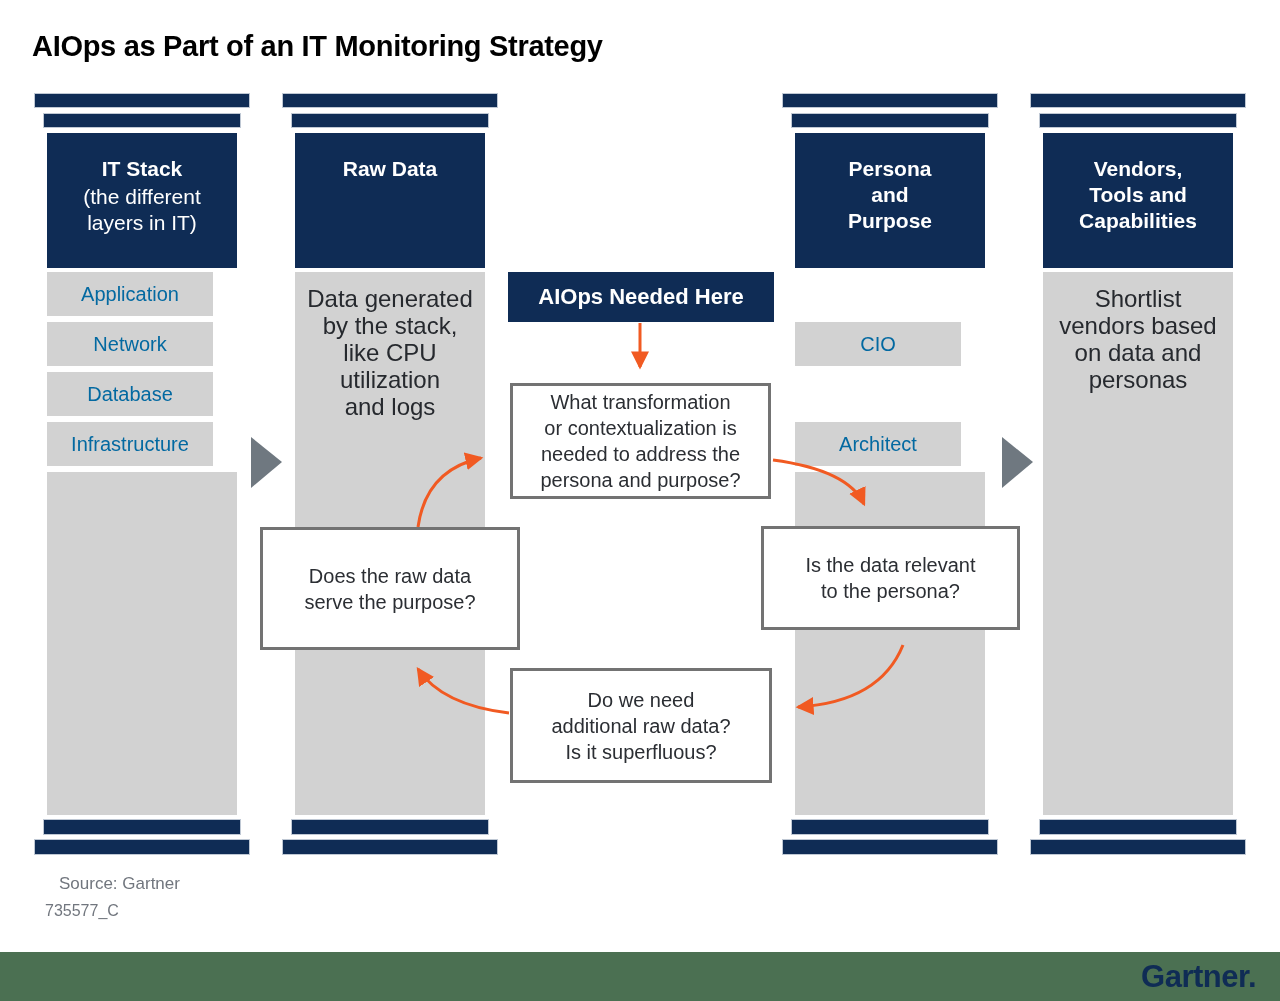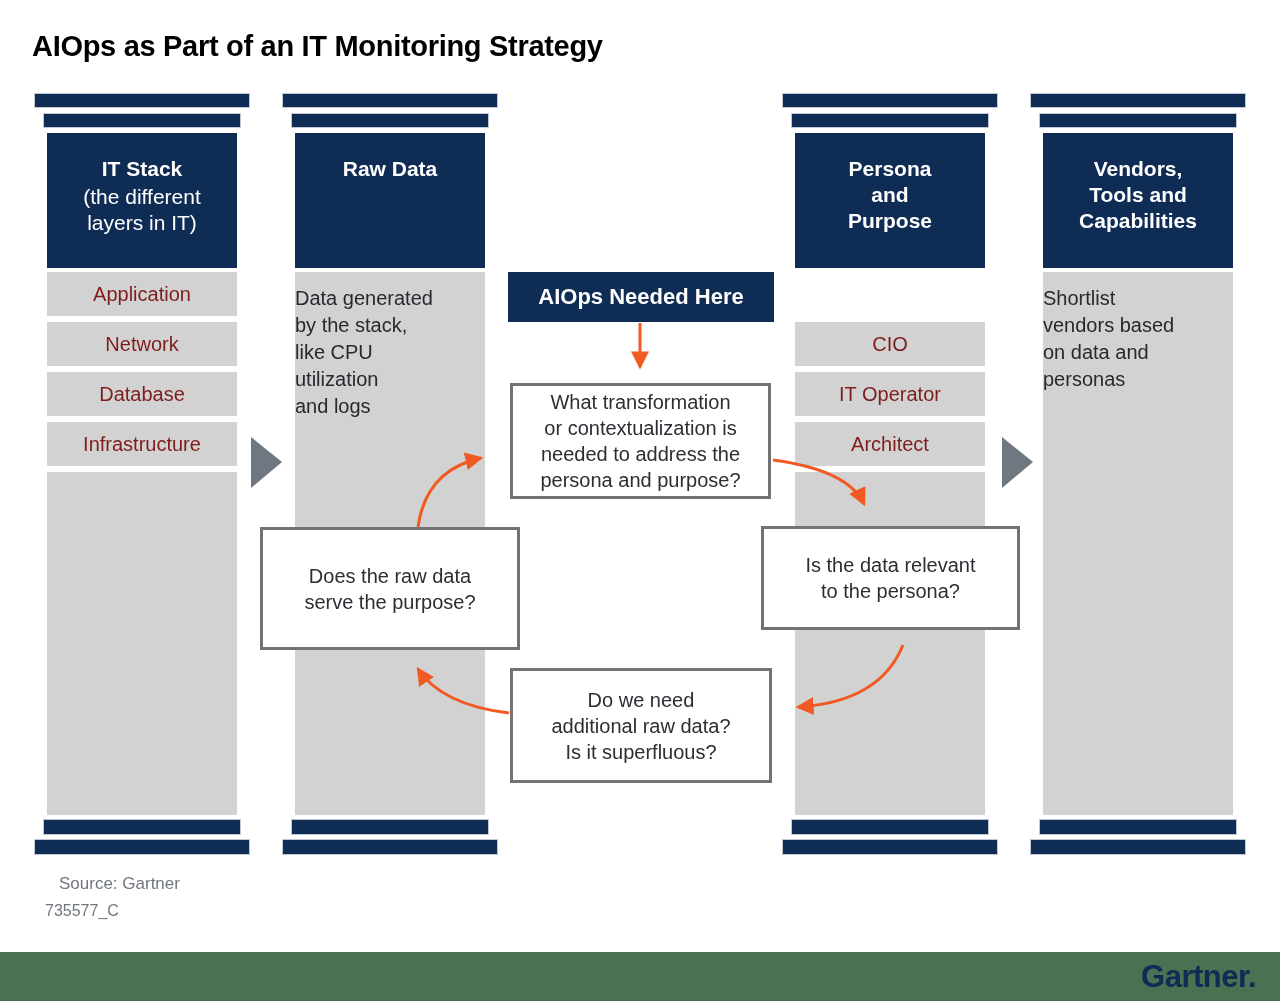--- a/index.html
+++ b/index.html
@@ -19,30 +19,30 @@
   .pillar .baseB{position:absolute;left:9px;top:726px;width:198px;height:16px;background:#0f2c55;box-sizing:border-box;border:1px solid #bfc8d4;}
   .pillar .baseA{position:absolute;left:0;top:746px;width:216px;height:16px;background:#0f2c55;box-sizing:border-box;border:1px solid #bfc8d4;}
   .pillar .col{position:absolute;left:13px;top:40px;width:190px;height:722px;}
   .phead{
     position:absolute;left:0;top:0;width:190px;height:135px;background:#0f2c55;
     color:#fff;text-align:center;box-sizing:border-box;padding-top:23px;
   }
   .phead .t{font-weight:bold;font-size:21px;line-height:26px;white-space:pre-line;}
   .phead .s{font-weight:normal;font-size:21px;line-height:26px;white-space:pre-line;margin-top:2px;}
   .prow{
-    position:absolute;left:0;width:190px;height:44px;background:#d2d2d2;
+    position:absolute;left:0;width:166px;height:44px;background:#d2d2d2;
     display:flex;align-items:center;justify-content:center;
-    font-size:20px;color:#7f1d1d;
+    font-size:20px;color:#0369a1;
   }
   .prow.r0{top:139px}.prow.r1{top:189px}.prow.r2{top:239px}.prow.r3{top:289px}
   .shaft-rest{position:absolute;left:0;top:339px;width:190px;height:343px;background:#d2d2d2;}
   .shaft-full{
     position:absolute;left:0;top:139px;width:190px;height:543px;background:#d2d2d2;
-    box-sizing:border-box;padding-top:13px;text-align:left;
-    font-size:20px;line-height:27px;color:#26292e;white-space:pre-line;
+    box-sizing:border-box;padding-top:13px;text-align:center;
+    font-size:24px;line-height:27px;color:#26292e;white-space:pre-line;
   }
   
   .tri{position:absolute;width:0;height:0;
     border-left:31px solid #6f7880;border-top:25px solid transparent;border-bottom:26px solid transparent;}
   .tri.t1{left:251px;top:437px;}
   .tri.t2{left:1002px;top:437px;}
   
   .callout{
     position:absolute;left:508px;top:272px;width:266px;height:50px;background:#0f2c55;
     color:#fff;font-weight:bold;font-size:22px;display:flex;align-items:center;justify-content:center;
@@ -114,21 +114,20 @@
 <div class="pillar" style="left:782px">
   <div class="capA"></div>
   <div class="capB"></div>
   <div class="col">
     <div class="phead">
       <div class="t">Persona
 and
 Purpose</div>
     </div>
     <div class="prow r1">CIO</div>
-    <div class="prow r2">IT Operator</div>
     <div class="prow r3">Architect</div>
     <div class="shaft-rest"></div>
   </div>
   <div class="baseB"></div>
   <div class="baseA"></div>
 </div>
 
 <div class="pillar" style="left:1030px">
   <div class="capA"></div>
   <div class="capB"></div>

